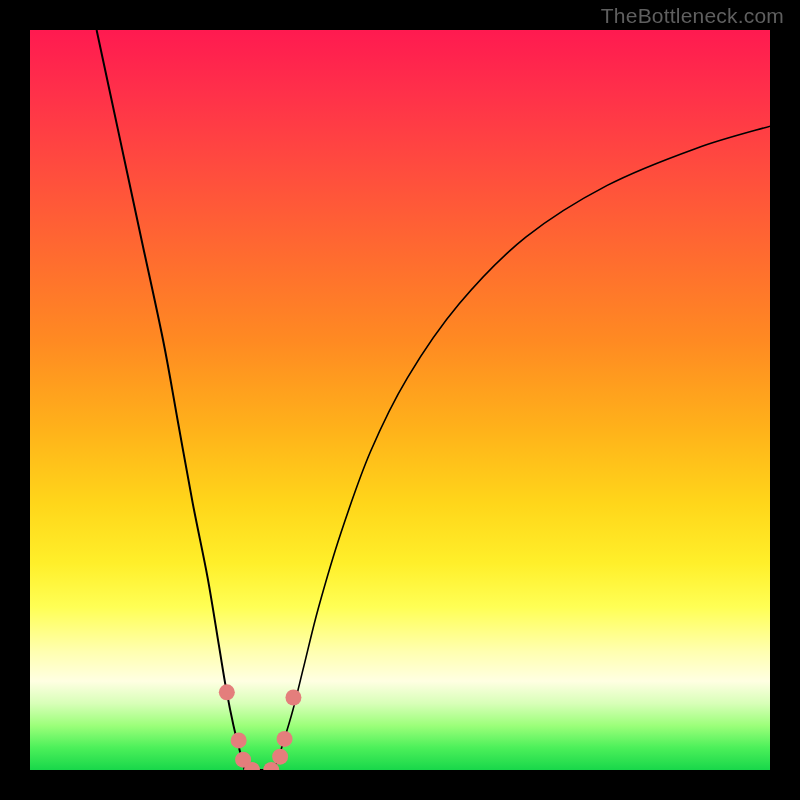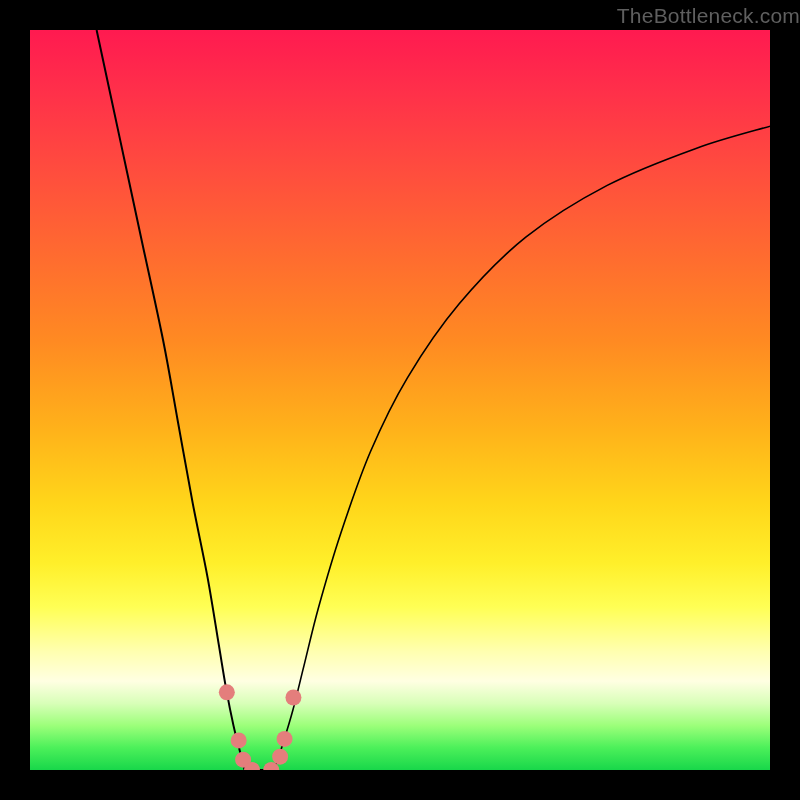--- a/index.html
+++ b/index.html
@@ -13,21 +13,21 @@
   }
   .frame {
     position: relative;
     width: 800px;
     height: 800px;
     background: #000;
   }
   .watermark {
     position: absolute;
     top: 4px;
-    right: 0;
+    right: 16px;
     color: #5f5f5f;
     font-size: 21px;
     letter-spacing: 0.2px;
     z-index: 10;
   }
   .plot-area {
     position: absolute;
     left: 30px;
     top: 30px;
     width: 740px;

